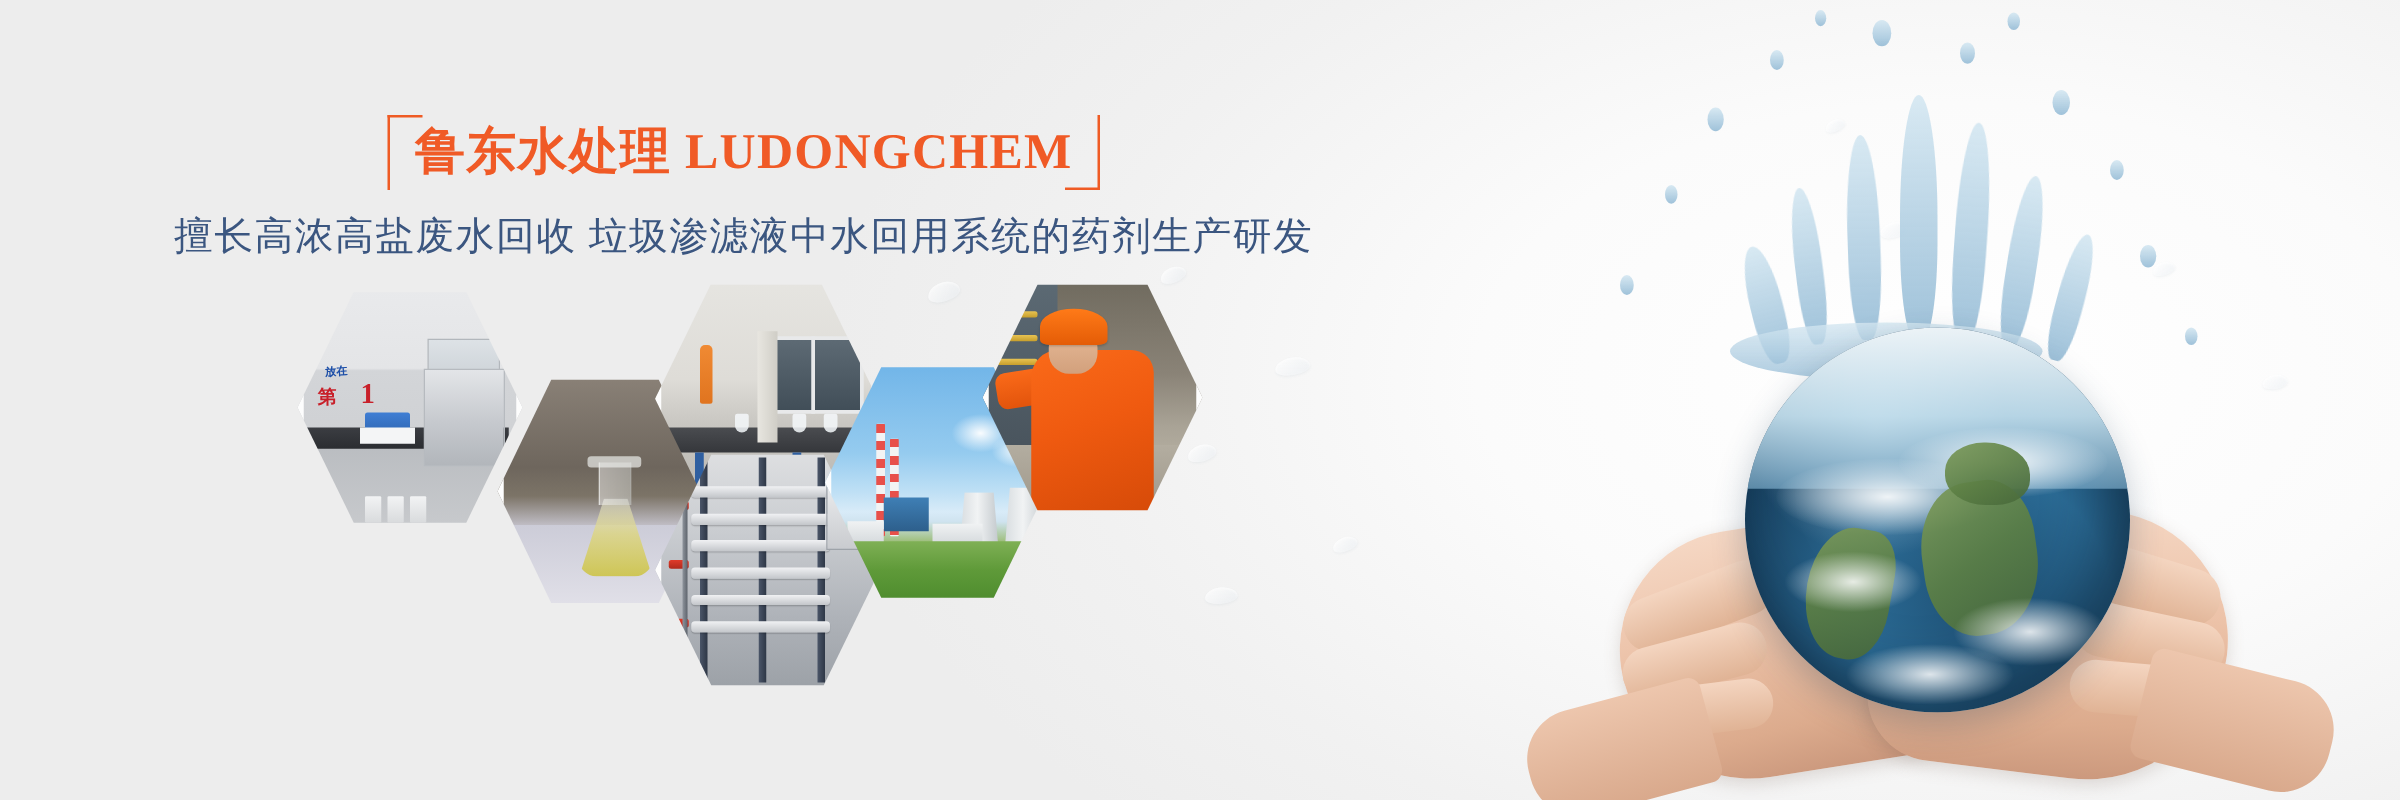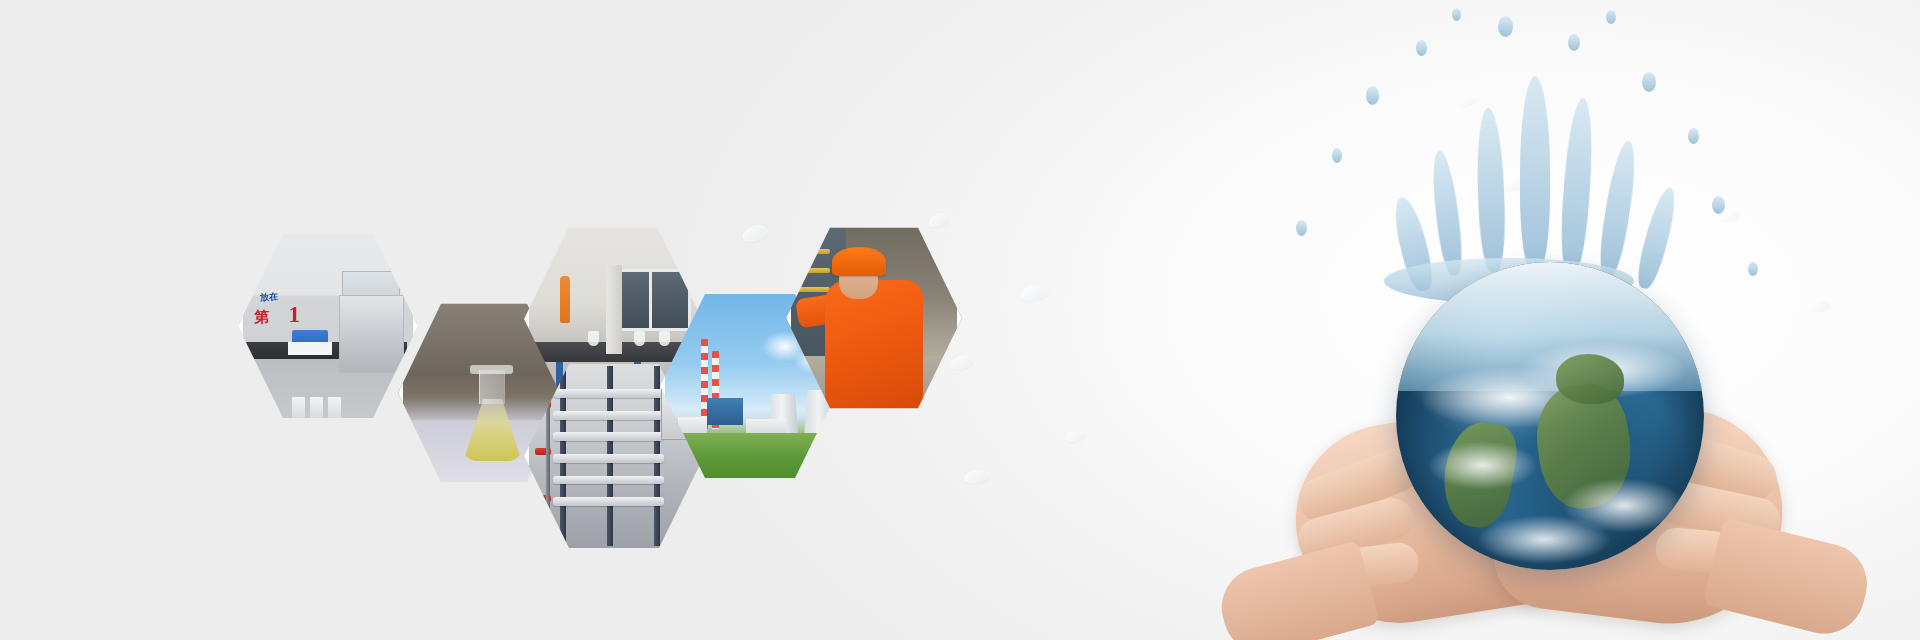--- a/index.html
+++ b/index.html
@@ -397,20 +397,26 @@
     <div class="droplet" style="left:950px; top:356px; width:23px; height:13px; transform:rotate(-16deg);"></div>
     <div class="droplet" style="left:1020px; top:286px; width:28px; height:14px; transform:rotate(-10deg);"></div>
     <div class="droplet" style="left:1066px; top:430px; width:20px; height:11px; transform:rotate(-20deg);"></div>
     <div class="droplet" style="left:964px; top:470px; width:26px; height:13px; transform:rotate(-6deg);"></div>
     <div class="droplet" style="left:1504px; top:178px; width:22px; height:12px; transform:rotate(-14deg);"></div>
     <div class="droplet" style="left:1722px; top:210px; width:18px; height:10px; transform:rotate(-18deg);"></div>
     <div class="droplet" style="left:1460px; top:96px; width:16px; height:9px; transform:rotate(-24deg);"></div>
     <div class="droplet" style="left:1810px; top:300px; width:20px; height:11px; transform:rotate(-10deg);"></div>
   </div>
 
+  <div id="headline-block">
+    <div class="title-frame">
+      <div class="brand-title">鲁东水处理 LUDONGCHEM</div>
+    </div>
+    <div class="subtitle">擅长高浓高盐废水回收 垃圾渗滤液中水回用系统的药剂生产研发</div>
+  </div>
 
   <div id="hex-cluster">
 
     <div class="hex photo-lab-slogan" style="left:238px; top:228px; width:180px; height:196px;">
       <div class="inner">
         <div class="bench"></div>
         <div class="cabinet-glass"></div>
         <div class="cabinet"></div>
         <div class="blue-box"></div>
         <div class="white-box"></div>

